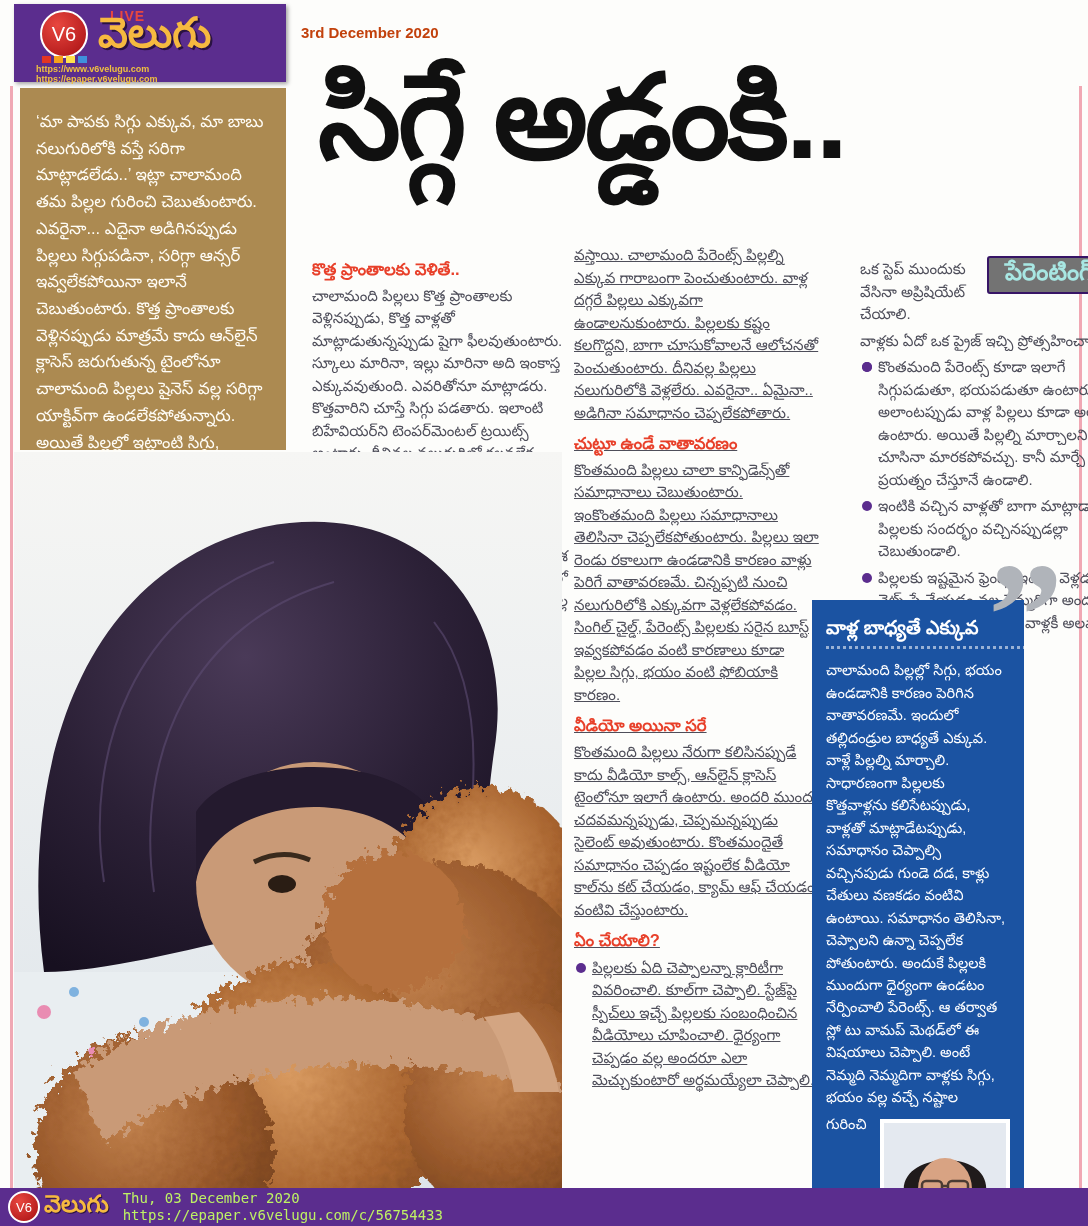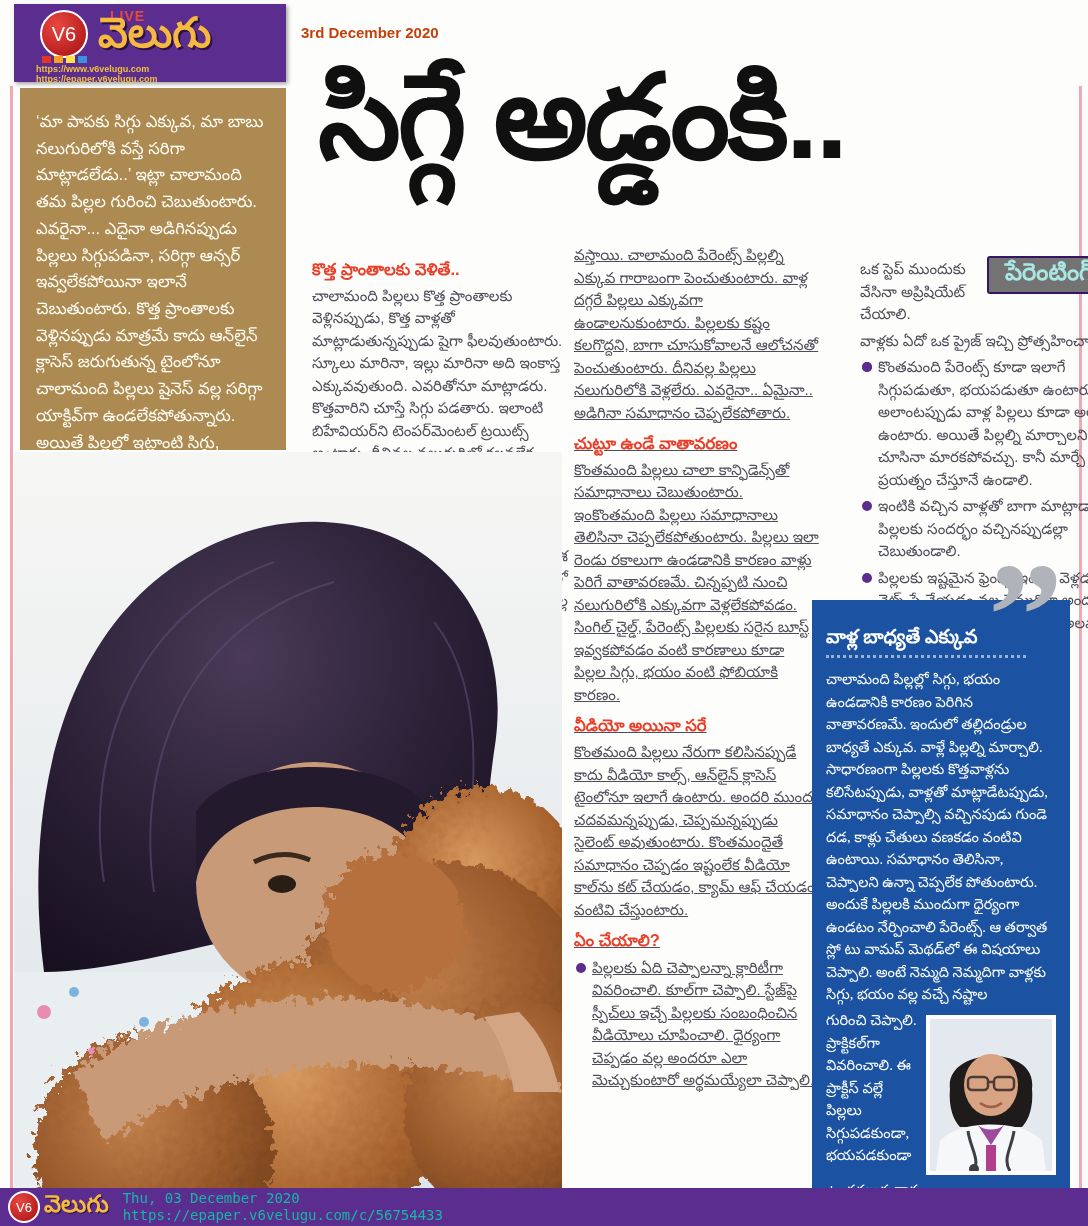--- a/index.html
+++ b/index.html
@@ -44,31 +44,31 @@
   .para{margin:0 0 4px;}
   .para.right{text-align:right;}
   .bullet{position:relative;padding-left:18px;margin:4px 0;}
   .dot{position:absolute;left:2px;top:6px;width:10px;height:10px;border-radius:50%;background:#5b2d8e;}
   
   .photo{left:14px;top:452px;width:548px;height:736px;overflow:hidden;}
   
   .bigquote{left:988px;top:540px;font-family:"Liberation Serif","DejaVu Serif",serif;
     font-size:150px;color:#b0b4ba;line-height:1;z-index:5;font-weight:bold;}
   
-  .qbox{left:812px;top:600px;width:258px;height:590px;background:#1b53a2;color:#fff;
-    padding:22px 14px;box-sizing:border-box;font-size:14.5px;line-height:1.55;font-family:Liberation Serif, serif;}
+  .qbox{left:812px;top:600px;width:212px;height:590px;background:#1b53a2;color:#fff;
+    padding:13px 14px;box-sizing:border-box;font-size:14.5px;line-height:1.55;}
   .qbox-title{font-size:19px;font-weight:bold;margin:0 0 4px;}
   .qbox-sep{width:200px;border-bottom:3px dotted rgba(255,255,255,.55);margin-bottom:10px;}
   .doc-photo{float:right;width:122px;height:152px;background:#e8edf3;border:4px solid #fff;margin:6px 0 4px 8px;}
   .qbox-caption{clear:right;text-align:right;color:#f3c73e;font-size:14px;font-weight:bold;line-height:1.5;}
   
   .footer{left:0;top:1188px;width:1088px;height:38px;background:#5b2d8e;display:flex;align-items:center;z-index:9;}
   .foot-circle{position:relative;width:28px;height:28px;font-size:13px;margin-left:8px;flex:0 0 auto;}
   .foot-title{color:#f6b940;font-size:24px;font-weight:bold;margin-left:4px;text-shadow:1px 1px 0 #2a1242;flex:0 0 auto;}
-  .foot-text{margin-left:14px;color:#14b8a6;font-family:"DejaVu Sans Mono","Liberation Mono",monospace;font-size:14px;line-height:1.25;}
+  .foot-text{margin-left:14px;color:#bef264;font-family:"DejaVu Sans Mono","Liberation Mono",monospace;font-size:14px;line-height:1.25;}
 </style>
 </head>
 <body>
 
 <div class="edge left"></div>
 <div class="edge right"></div>
 
 <div class="abs masthead">
   <div class="v6circle abs mast-circle">
     <span>V6</span>

